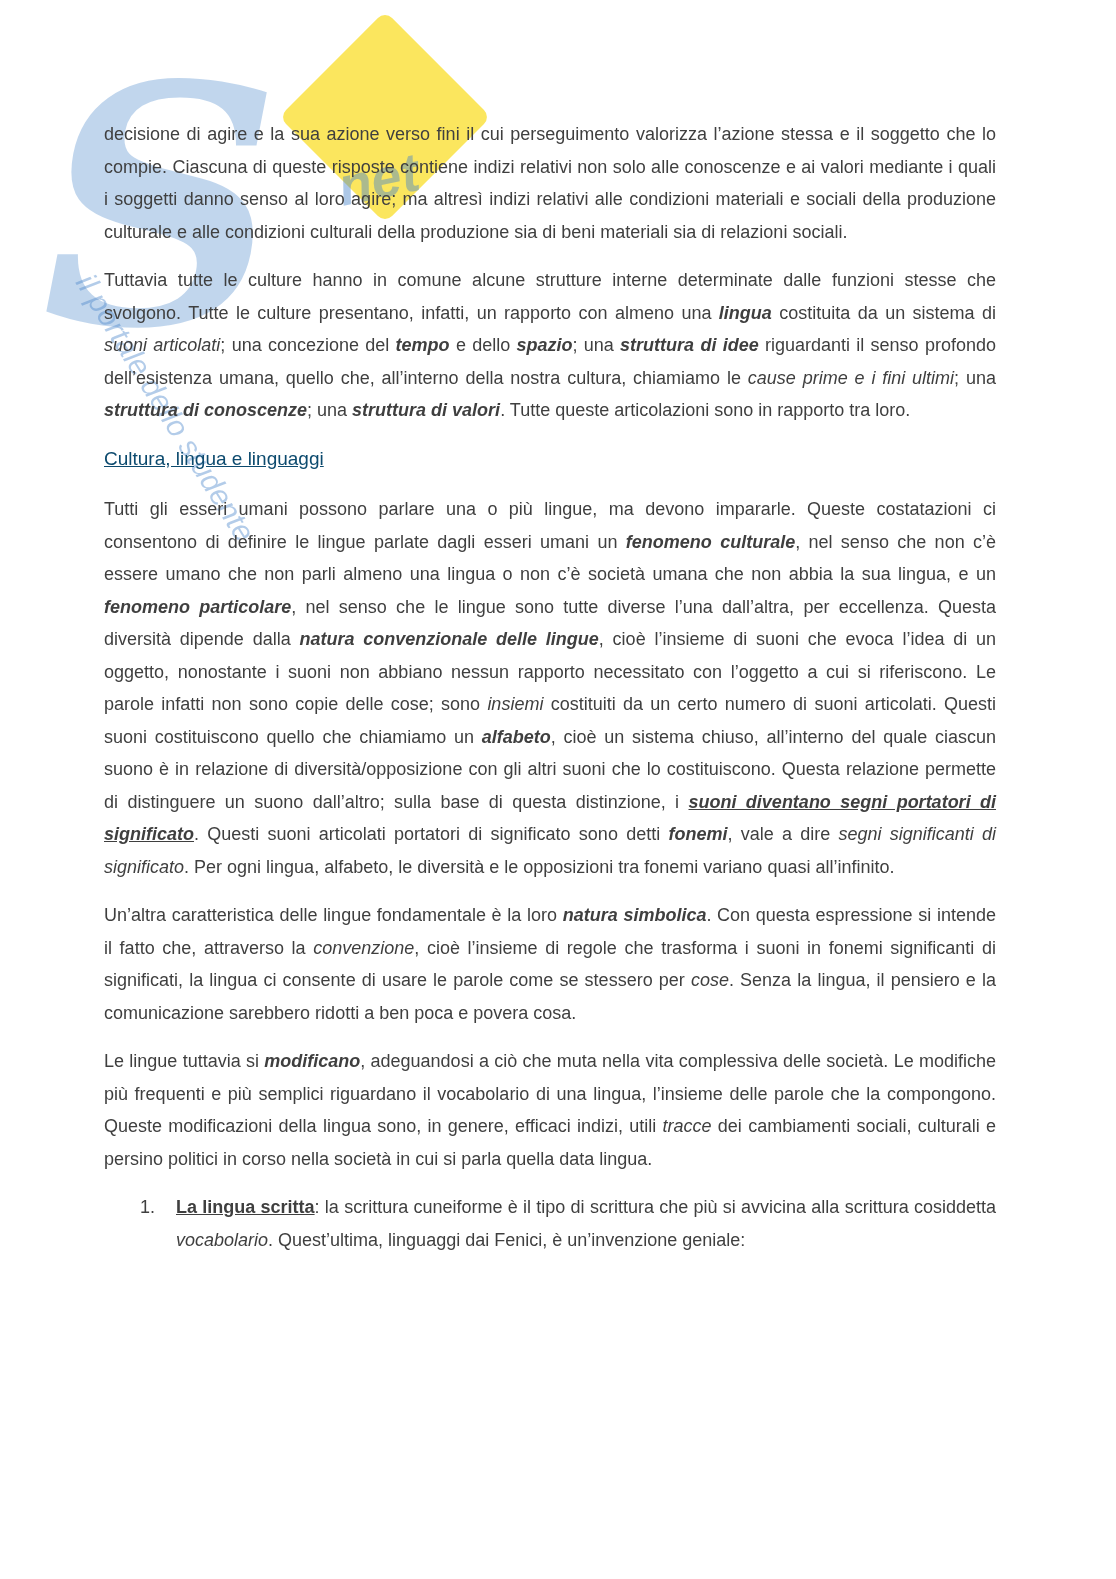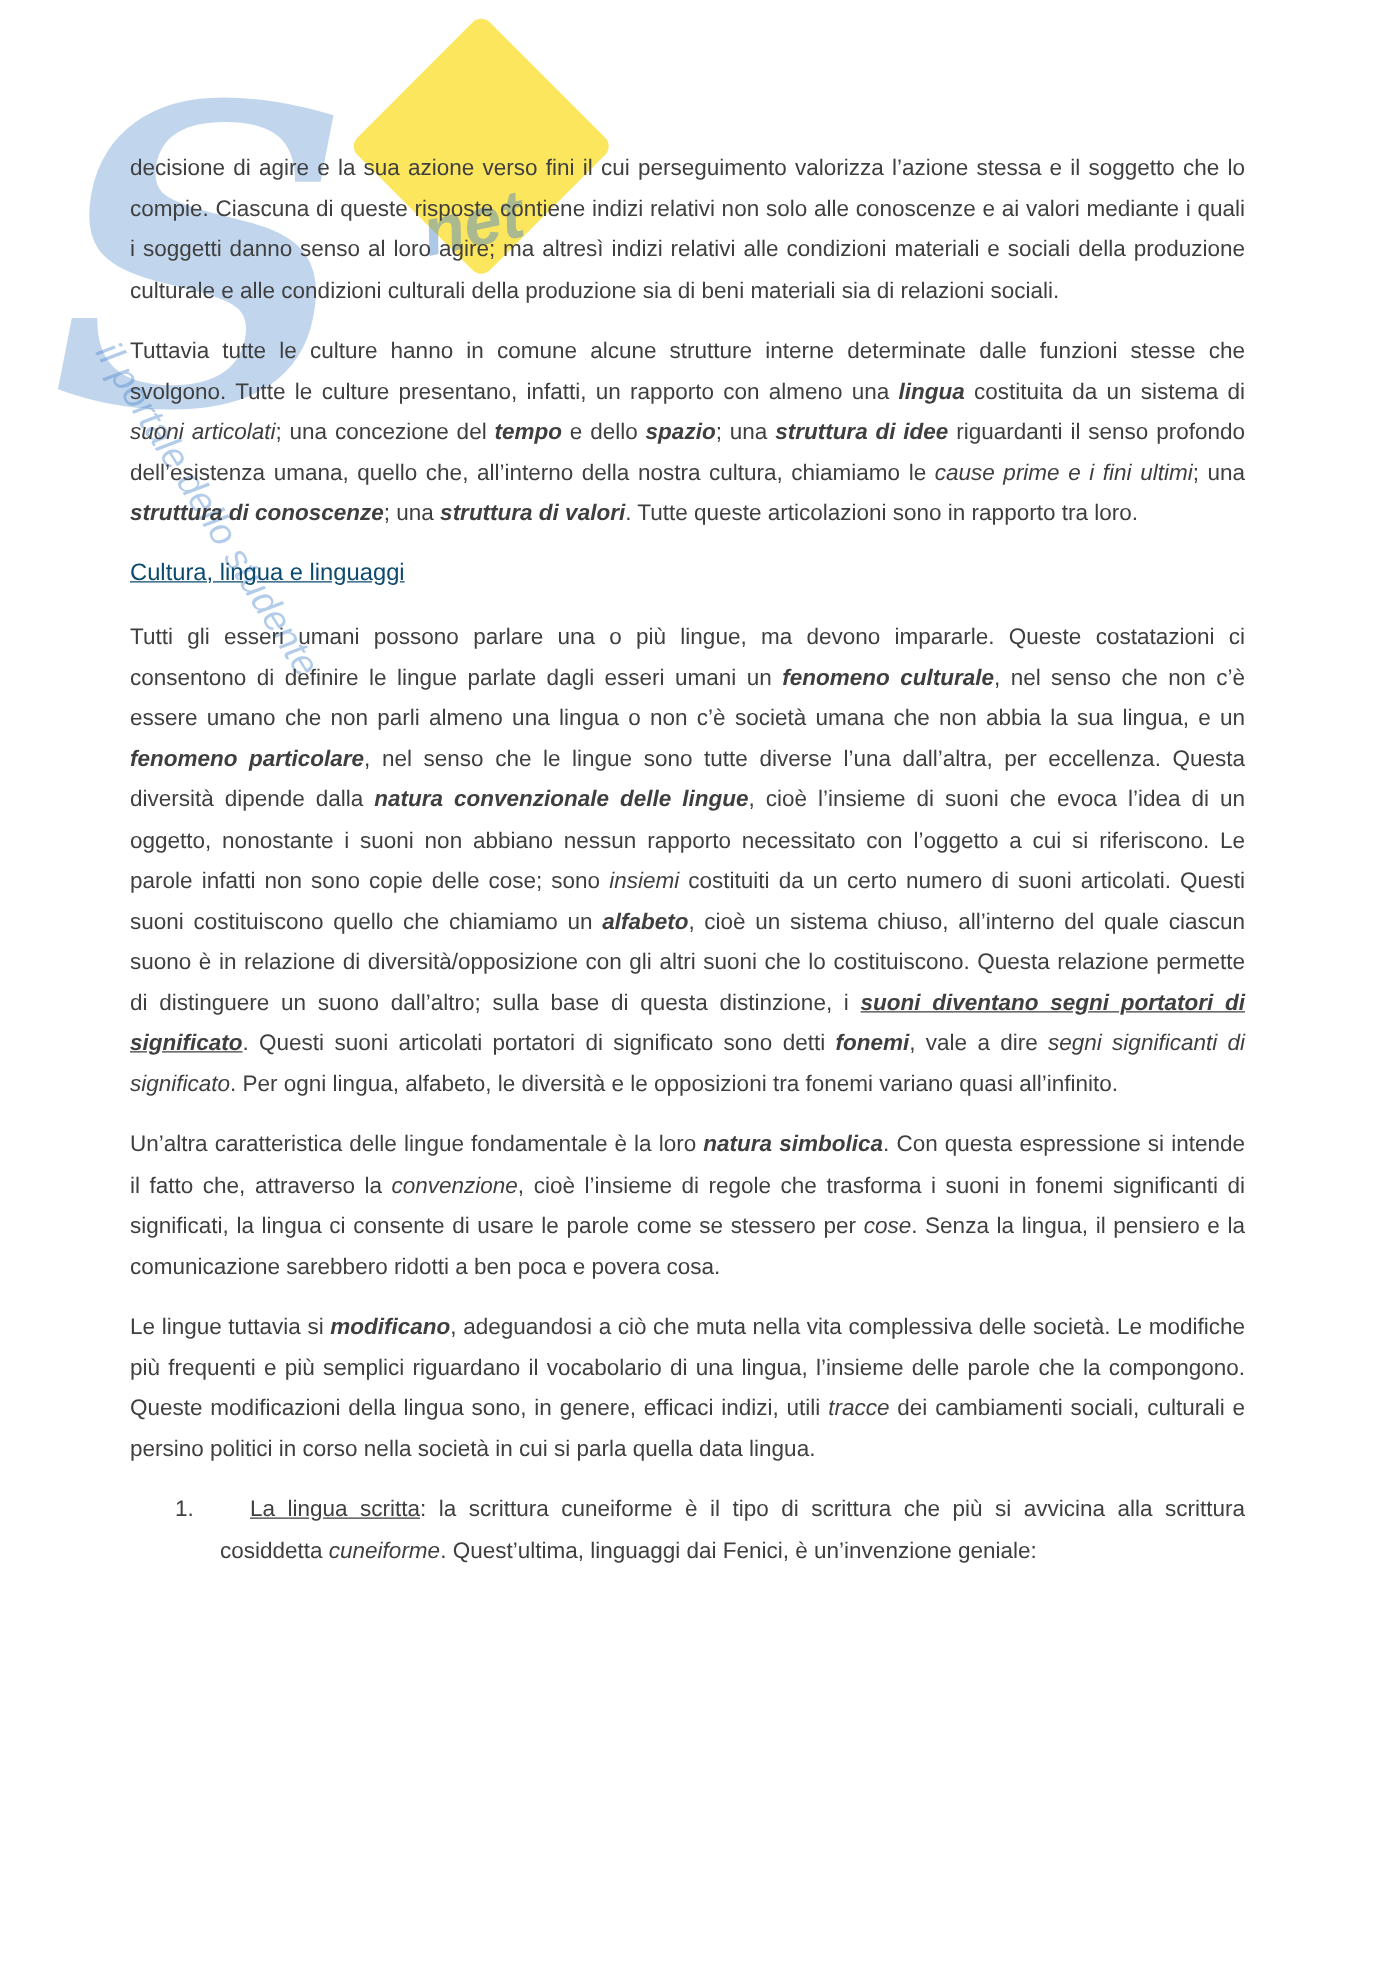--- a/index.html
+++ b/index.html
@@ -63,21 +63,21 @@
     font-size: 19px;
     font-weight: normal;
     color: #0c4a6e;
     text-decoration: underline;
     margin: 10px 0 18px 0;
     line-height: 32.5px;
   }
   .run-i  { font-style: italic; }
   .run-bi { font-weight: bold; font-style: italic; }
   .run-biu{ font-weight: bold; font-style: italic; text-decoration: underline; }
-  .run-bu { font-weight: normal; text-decoration: underline; margin-left: 24px; }
+  .run-bu { font-weight: bold; text-decoration: underline; }
   .list-item {
     display: flex;
     font-size: 18px;
     line-height: 32.5px;
     margin: 0 0 16px 0;
     padding-left: 36px;
   }
   .list-num { flex: 0 0 36px; }
   .list-body { flex: 1; text-align: justify; }
 
@@ -103,18 +103,18 @@
 
   <div class="content">
       <p class="para"><span>decisione di agire e la sua azione verso fini il cui perseguimento valorizza l’azione stessa e il soggetto che lo compie. Ciascuna di queste risposte contiene indizi relativi non solo alle conoscenze e ai valori mediante i quali i soggetti danno senso al loro agire; ma altresì indizi relativi alle condizioni materiali e sociali della produzione culturale e alle condizioni culturali della produzione sia di beni materiali sia di relazioni sociali.</span></p>
       <p class="para"><span>Tuttavia tutte le culture hanno in comune alcune strutture interne determinate dalle funzioni stesse che svolgono. Tutte le culture presentano, infatti, un rapporto con almeno una </span><span class="run-bi">lingua</span><span> costituita da un sistema di </span><span class="run-i">suoni articolati</span><span>; una concezione del </span><span class="run-bi">tempo</span><span> e dello </span><span class="run-bi">spazio</span><span>; una </span><span class="run-bi">struttura di idee</span><span> riguardanti il senso profondo dell’esistenza umana, quello che, all’interno della nostra cultura, chiamiamo le </span><span class="run-i">cause prime e i fini ultimi</span><span>; una </span><span class="run-bi">struttura di conoscenze</span><span>; una </span><span class="run-bi">struttura di valori</span><span>. Tutte queste articolazioni sono in rapporto tra loro.</span></p>
       <h2 class="heading"><span>Cultura, lingua e linguaggi</span></h2>
       <p class="para"><span>Tutti gli esseri umani possono parlare una o più lingue, ma devono impararle. Queste costatazioni ci consentono di definire le lingue parlate dagli esseri umani un </span><span class="run-bi">fenomeno culturale</span><span>, nel senso che non c’è essere umano che non parli almeno una lingua o non c’è società umana che non abbia la sua lingua, e un </span><span class="run-bi">fenomeno particolare</span><span>, nel senso che le lingue sono tutte diverse l’una dall’altra, per eccellenza. Questa diversità dipende dalla </span><span class="run-bi">natura convenzionale delle lingue</span><span>, cioè l’insieme di suoni che evoca l’idea di un oggetto, nonostante i suoni non abbiano nessun rapporto necessitato con l’oggetto a cui si riferiscono. Le parole infatti non sono copie delle cose; sono </span><span class="run-i">insiemi</span><span> costituiti da un certo numero di suoni articolati. Questi suoni costituiscono quello che chiamiamo un </span><span class="run-bi">alfabeto</span><span>, cioè un sistema chiuso, all’interno del quale ciascun suono è in relazione di diversità/opposizione con gli altri suoni che lo costituiscono. Questa relazione permette di distinguere un suono dall’altro; sulla base di questa distinzione, i </span><span class="run-biu">suoni diventano segni portatori di significato</span><span>. Questi suoni articolati portatori di significato sono detti </span><span class="run-bi">fonemi</span><span>, vale a dire </span><span class="run-i">segni significanti di significato</span><span>. Per ogni lingua, alfabeto, le diversità e le opposizioni tra fonemi variano quasi all’infinito.</span></p>
       <p class="para"><span>Un’altra caratteristica delle lingue fondamentale è la loro </span><span class="run-bi">natura simbolica</span><span>. Con questa espressione si intende il fatto che, attraverso la </span><span class="run-i">convenzione</span><span>, cioè l’insieme di regole che trasforma i suoni in fonemi significanti di significati, la lingua ci consente di usare le parole come se stessero per </span><span class="run-i">cose</span><span>. Senza la lingua, il pensiero e la comunicazione sarebbero ridotti a ben poca e povera cosa.</span></p>
       <p class="para"><span>Le lingue tuttavia si </span><span class="run-bi">modificano</span><span>, adeguandosi a ciò che muta nella vita complessiva delle società. Le modifiche più frequenti e più semplici riguardano il vocabolario di una lingua, l’insieme delle parole che la compongono. Queste modificazioni della lingua sono, in genere, efficaci indizi, utili </span><span class="run-i">tracce</span><span> dei cambiamenti sociali, culturali e persino politici in corso nella società in cui si parla quella data lingua.</span></p>
       <div class="list-item">
         <span class="list-num">1.</span>
-        <span class="list-body"><span class="run-bu">La lingua scritta</span><span>: la scrittura cuneiforme è il tipo di scrittura che più si avvicina alla scrittura cosiddetta </span><span class="run-i">cuneiforme</span><span>. Quest’ultima, linguaggi dai Fenici, è un’invenzione geniale:</span></span>
+        <span class="list-body"><span class="run-bu">La lingua scritta</span><span>: la scrittura cuneiforme è il tipo di scrittura che più si avvicina alla scrittura cosiddetta </span><span class="run-i">vocabolario</span><span>. Quest’ultima, linguaggi dai Fenici, è un’invenzione geniale:</span></span>
       </div>
     </div>
 
 
 </div>
 
 </body></html>

